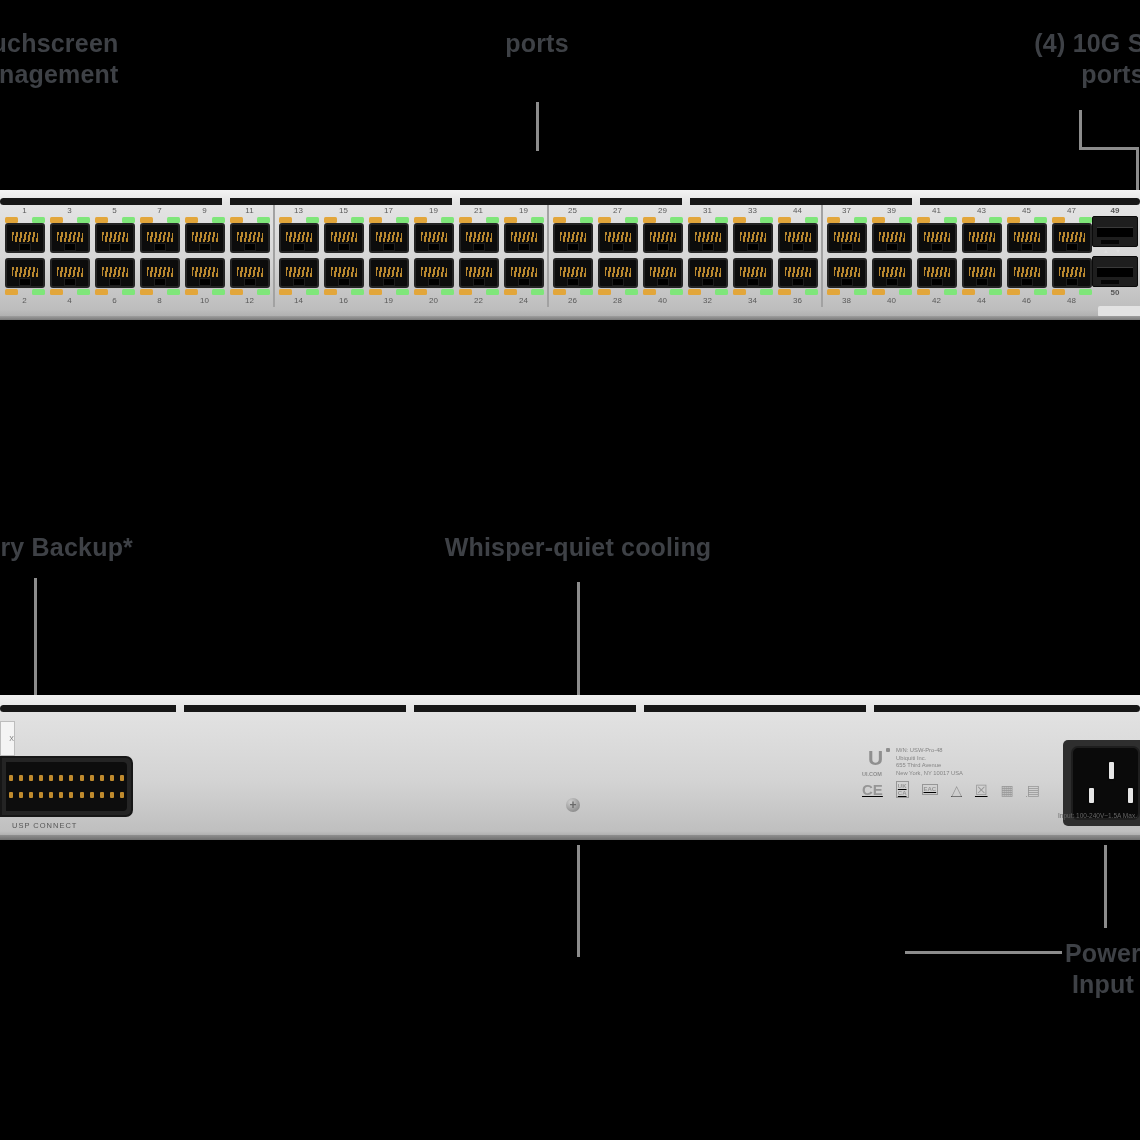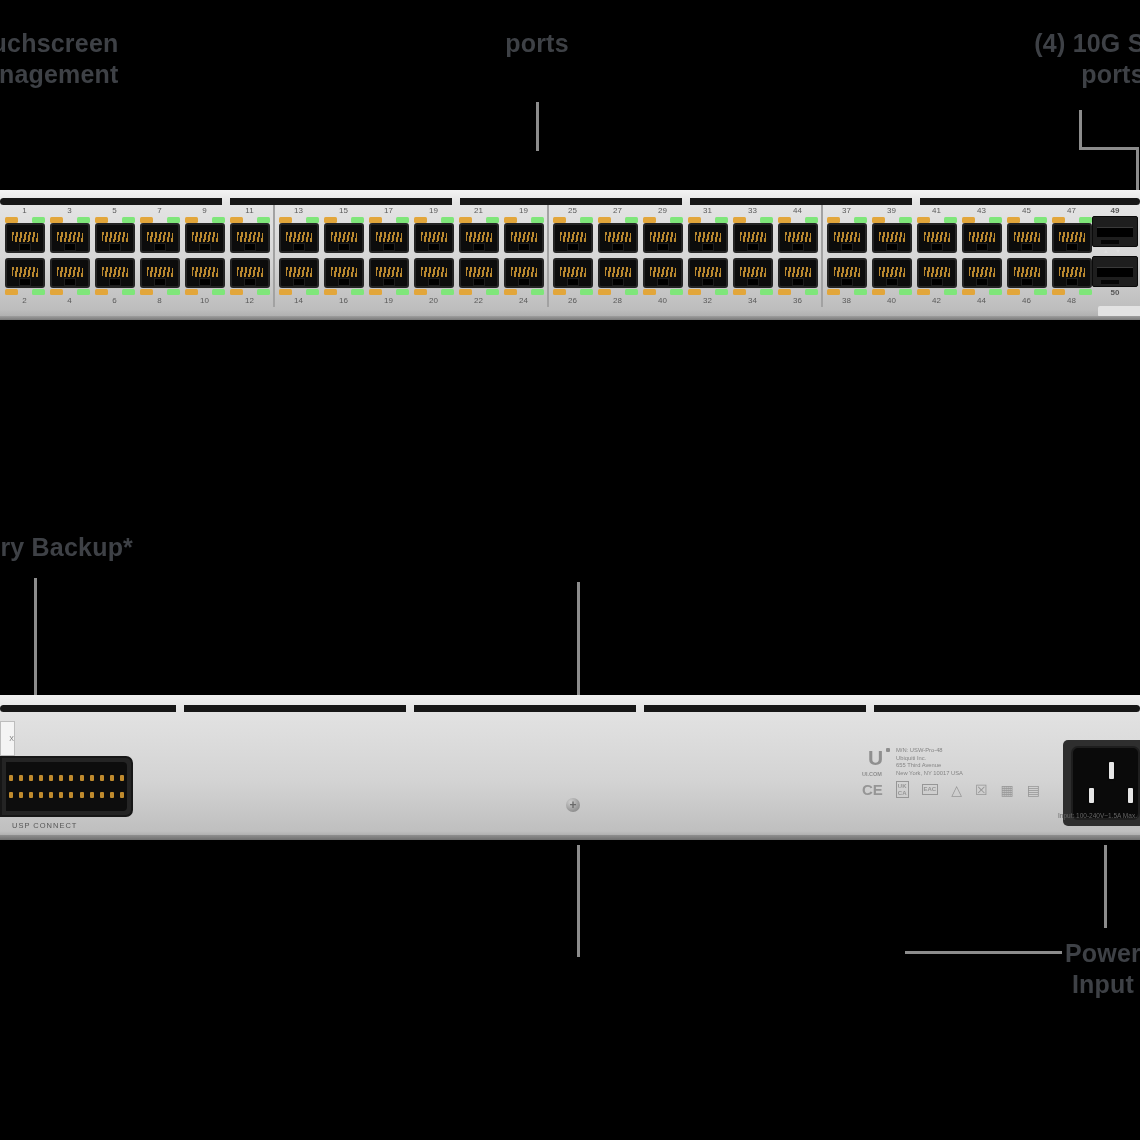--- a/index.html
+++ b/index.html
@@ -73,21 +73,21 @@
          font-size:12px;line-height:14px;text-align:center;font-weight:700;}
 
   .branding{position:absolute;left:862px;top:50px;width:170px;}
   .ui-logo{position:absolute;left:6px;top:2px;width:20px;height:22px;color:#8f8f8f;
            font-size:21px;font-weight:700;line-height:22px;}
   .ui-logo::after{content:"";position:absolute;right:-2px;top:1px;width:4px;height:4px;
            background:#8f8f8f;border-radius:1px;}
   .ui-com{position:absolute;left:0px;top:26px;font-size:5.5px;font-weight:700;color:#8f8f8f;}
   .model-lines{position:absolute;left:34px;top:2px;}
   .model-lines div{font-size:5.8px;line-height:7.6px;color:#858585;}
-  .cert-marks{position:absolute;left:0;top:36px;display:flex;align-items:center;gap:13px;}
+  .cert-marks{position:absolute;left:0;top:36px;display:flex;align-items:center;gap:13px;text-decoration:underline;}
   .cert{color:#969696;font-weight:700;white-space:pre-line;text-align:center;}
   .cert.big{font-size:15px;}
   .cert.small{font-size:6px;line-height:6.5px;border:1px solid #969696;padding:1px 1px;}
   .cert.glyph{font-size:14px;font-weight:400;}
 
   .ac-recess{position:absolute;left:1063px;top:45px;width:77px;height:86px;
              background:#2e2e2e;border-radius:5px 0 0 5px;}
   .ac-inlet{position:absolute;left:8px;top:6px;width:69px;height:74px;background:#0a0a0a;
             border:2px solid #1e1e1e;border-radius:7px;box-sizing:border-box;}
   .ac-pin{position:absolute;background:#e6e6e6;border-radius:1px;box-shadow:0 0 2px #000;}
@@ -112,20 +112,23 @@
   <div class="callout" style="left:397px;top:28px;width:280px;">
     <span class="ln">ports</span>
   </div>
   <div class="callout" style="left:1000px;top:28px;width:226px;">
     <span class="ln">(4) 10G SFP+</span>
     <span class="ln">ports</span>
   </div>
 
   <div class="callout" style="left:-95px;top:532px;width:260px;">
     <span class="ln">Battery Backup*</span>
+  </div>
+  <div class="callout" style="left:408px;top:532px;width:340px;">
+    <span class="ln">Whisper-quiet cooling</span>
   </div>
 
   <div class="callout" style="left:1013px;top:938px;width:180px;">
     <span class="ln">Power</span>
     <span class="ln">Input</span>
   </div>
 
   <div class="cline" style="left:536px;top:102px;width:3px;height:49px;"></div>
   <div class="cline" style="left:1079px;top:110px;width:3px;height:40px;"></div>
   <div class="cline" style="left:1079px;top:147px;width:60px;height:3px;"></div>

